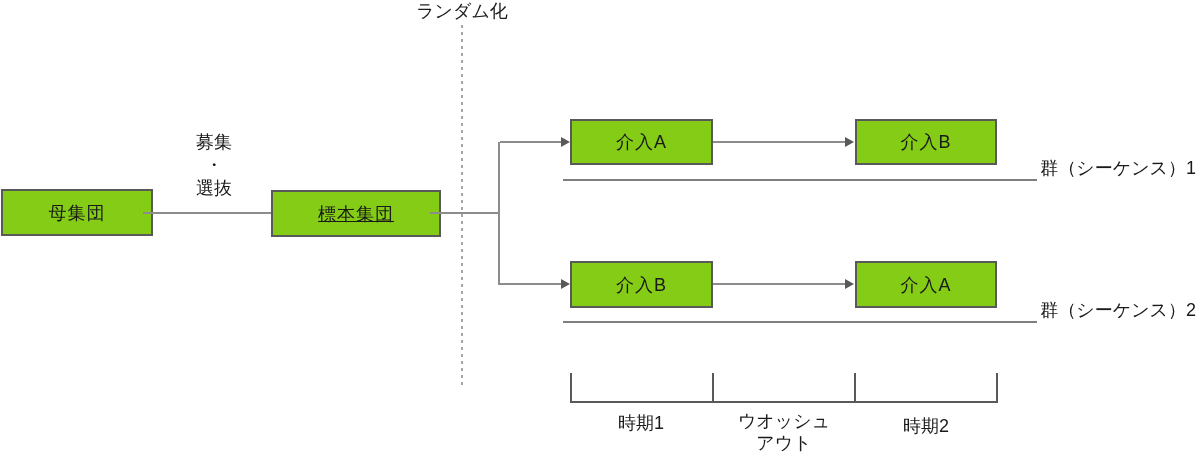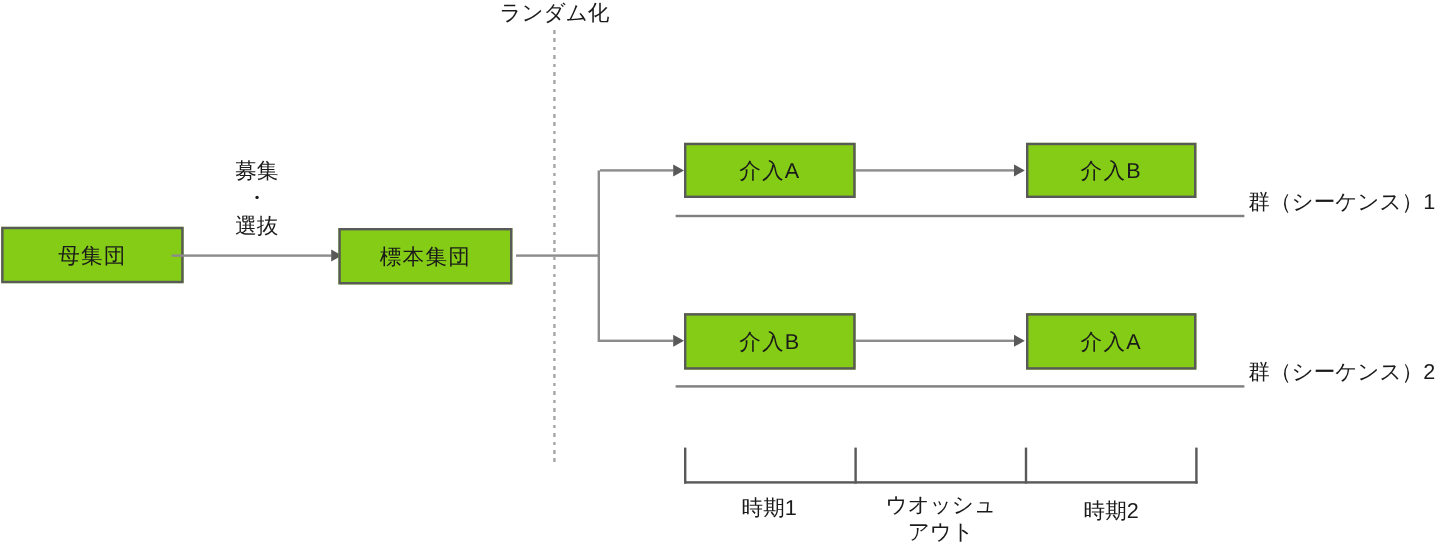--- a/index.html
+++ b/index.html
@@ -43,21 +43,21 @@
 
   <div class="lbl center recruit" style="left:169px;top:131px;width:90px;">
     <div>募集</div>
     <div>・</div>
     <div>選抜</div>
   </div>
 
   <div class="hline" style="left:143px;top:212px;width:133px;"></div>
   <div class="arrowhead" style="left:276px;top:208px;"></div>
 
-  <div class="box" style="left:282px;top:190px;width:145px;height:47px;">標本集団</div>
+  <div class="box" style="left:271px;top:190px;width:170px;height:47px;text-decoration:underline;">標本集団</div>
 
   <div class="hline" style="left:430px;top:212px;width:70px;"></div>
   <div class="vline" style="left:498px;top:142px;height:143px;"></div>
 
   <div class="hline" style="left:500px;top:141px;width:61px;"></div>
   <div class="arrowhead" style="left:561px;top:137px;"></div>
   <div class="box" style="left:570px;top:119px;width:143px;height:46px;">介入A</div>
   <div class="hline" style="left:713px;top:141px;width:132px;"></div>
   <div class="arrowhead" style="left:845px;top:137px;"></div>
   <div class="box" style="left:855px;top:119px;width:142px;height:46px;">介入B</div>

